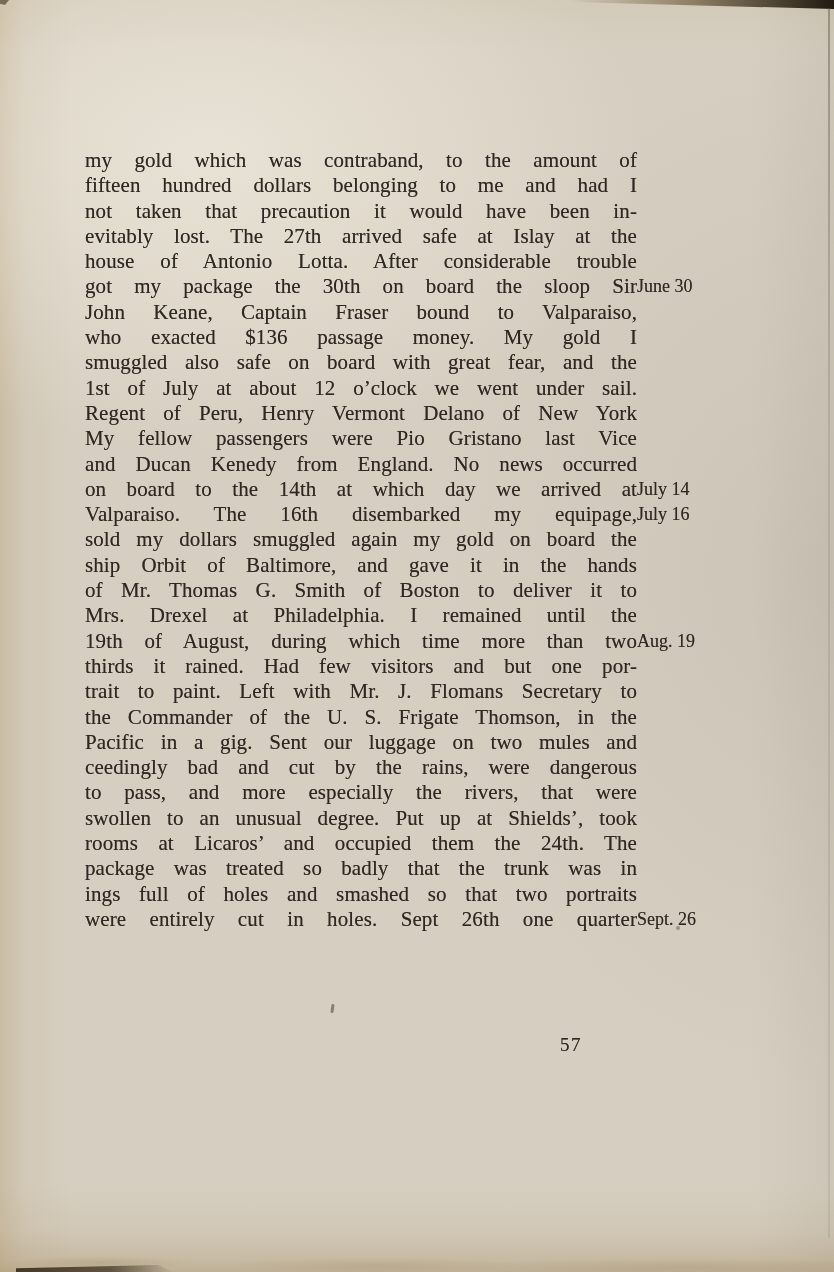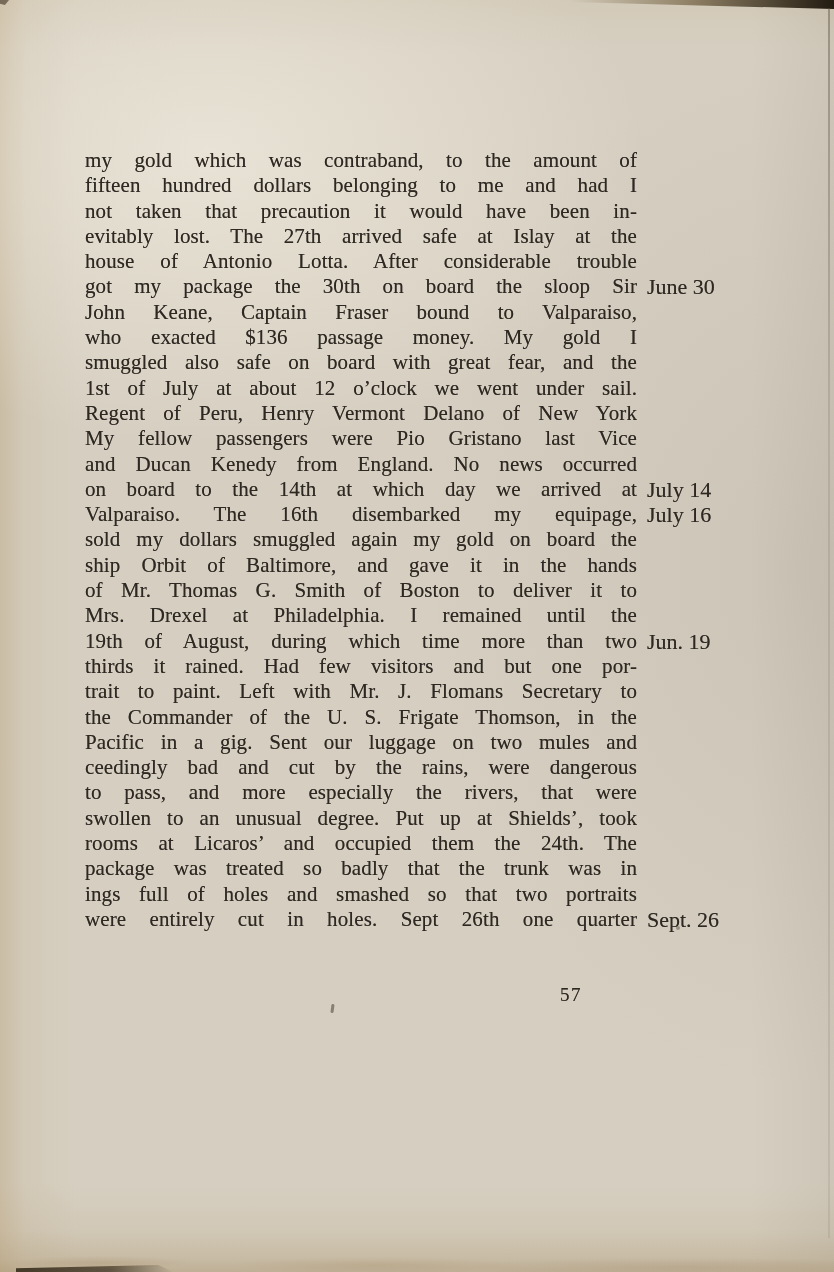--- a/index.html
+++ b/index.html
@@ -30,28 +30,27 @@
     width:552px;
     font-size:21px;
     color:var(--ink);
     text-align:justify;
     -moz-text-align-last:justify;
     text-align-last:justify;
     letter-spacing:0.1px;
     text-shadow:0 0 0.4px rgba(45,40,34,0.55);
   }
   .margin-note{
-    margin-left:10px;
-    font-size:22px;
+    font-size:18px;
     color:var(--ink);
     white-space:nowrap;
     text-shadow:0 0 0.4px rgba(45,40,34,0.5);
   }
   .page-number{
-    position:absolute;left:560px;top:984px;
+    position:absolute;left:560px;top:1034px;
     font-size:19px;color:var(--ink);letter-spacing:1.5px;
     text-shadow:0 0 0.4px rgba(45,40,34,0.5);
   }
   
   .top-right-shadow{
     position:absolute;top:0;left:570px;width:264px;height:9px;
     background:linear-gradient(to right, rgba(60,45,20,0), rgba(90,70,35,0.55) 45%, rgba(25,18,8,0.95));
     clip-path:polygon(0 0, 100% 0, 100% 100%, 0 22%);
   }
   .top-left-speck{
@@ -146,21 +145,21 @@
         <div class="line-text">ship Orbit of Baltimore, and gave it in the hands</div>
       </div>
       <div class="line-row">
         <div class="line-text">of Mr. Thomas G. Smith of Boston to deliver it to</div>
       </div>
       <div class="line-row">
         <div class="line-text">Mrs. Drexel at Philadelphia. I remained until the</div>
       </div>
       <div class="line-row">
         <div class="line-text">19th of August, during which time more than two</div>
-        <div class="margin-note">Jun. 19</div>
+        <div class="margin-note">Aug. 19</div>
       </div>
       <div class="line-row">
         <div class="line-text">thirds it rained. Had few visitors and but one por-</div>
       </div>
       <div class="line-row">
         <div class="line-text">trait to paint. Left with Mr. J. Flomans Secretary to</div>
       </div>
       <div class="line-row">
         <div class="line-text">the Commander of the U. S. Frigate Thomson, in the</div>
       </div>

